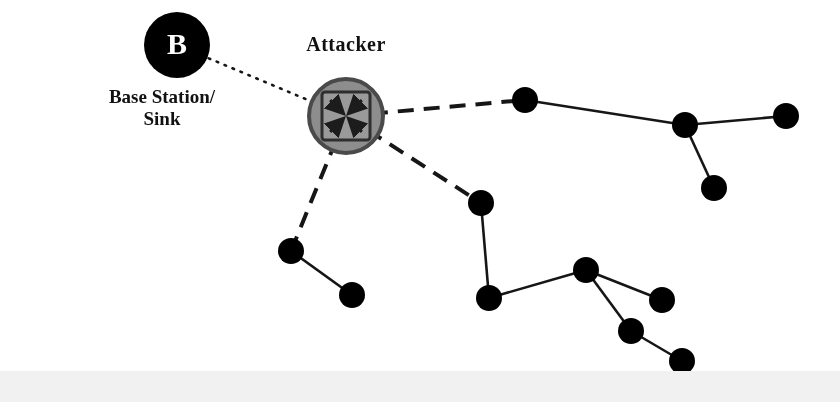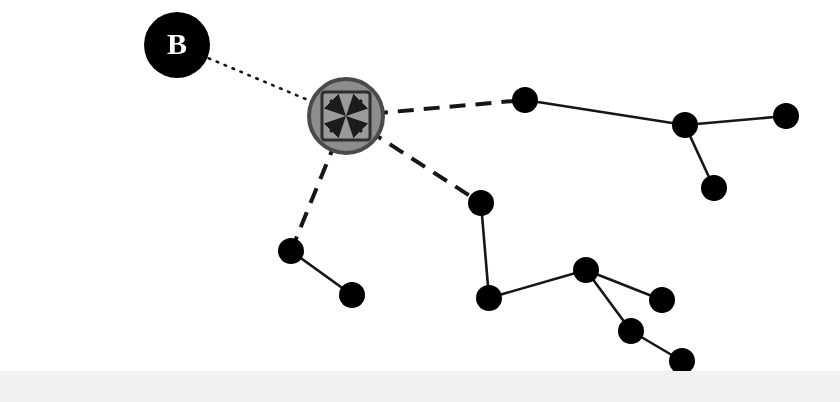--- a/index.html
+++ b/index.html
@@ -120,17 +120,22 @@
           <circle cx="631" cy="331" r="13" class="node-sensor"></circle>
         </g>
         <g>
           <circle cx="682" cy="361" r="13" class="node-sensor"></circle>
         </g>
       </g>
   </svg>
 
   <div class="label label-b" style="left:177px; top:44px;">B</div>
 
+  <div class="label label-base" style="left:162px; top:108px;">
+    <div>Base Station/</div>
+    <div>Sink</div>
+  </div>
 
+  <div class="label label-attacker" style="left:346px; top:44px;">Attacker</div>
 
   <div class="footer-strip"></div>
 
 </div>
 
 </body></html>

